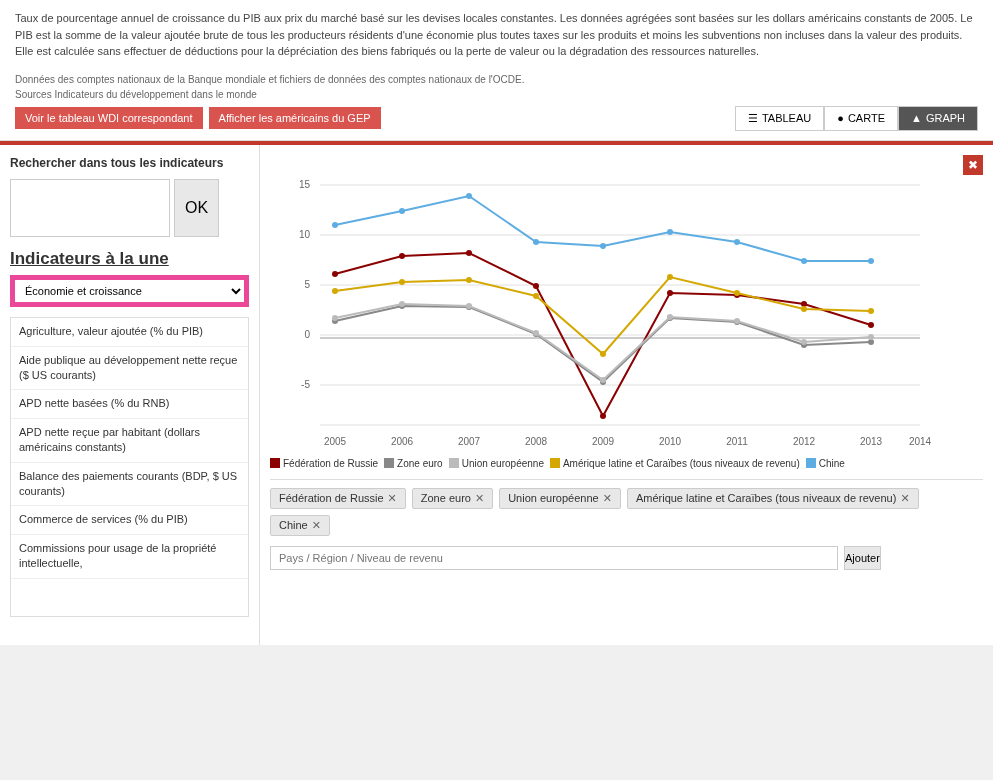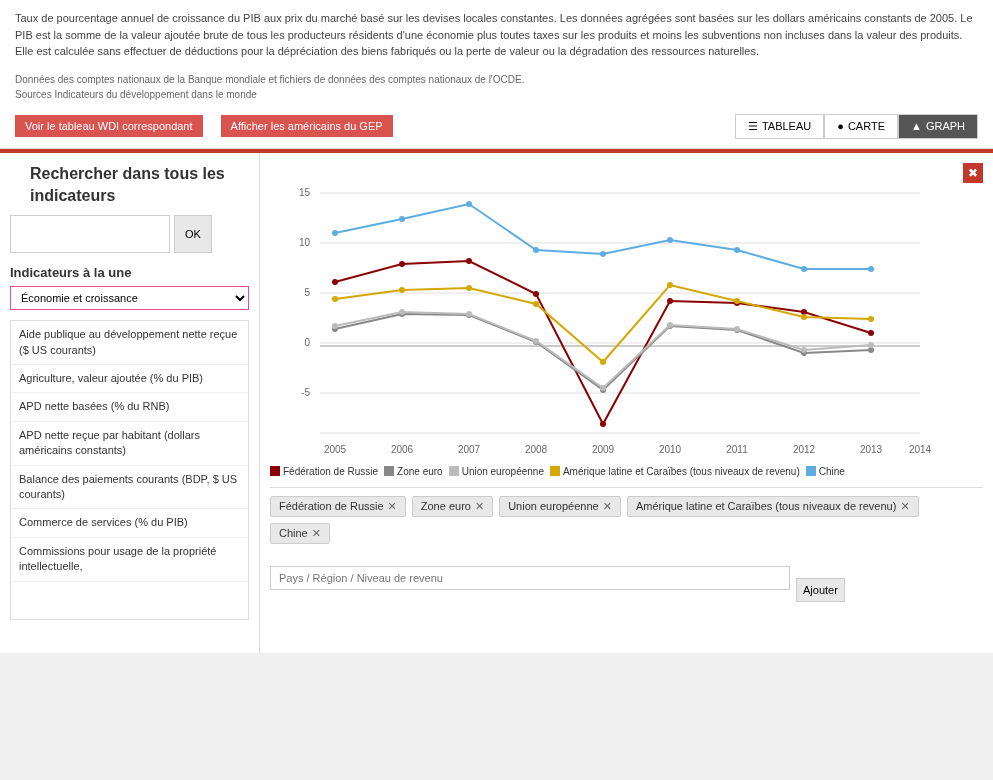--- a/index.html
+++ b/index.html
@@ -2,59 +2,59 @@
 <html><head>
   <meta charset="utf-8">
   <style>
     * { box-sizing: border-box; margin: 0; padding: 0; }
     body { font-family: Arial, sans-serif; font-size: 12px; background: #f0f0f0; color: #333; width: 993px; }
 
     .top-bar { background: #fff; padding: 10px 15px 5px 15px; border-bottom: 1px solid #ddd; }
     .title { font-size: 22px; font-weight: bold; color: #333; margin-bottom: 8px; }
     .description { font-size: 11px; color: #444; line-height: 1.5; margin-bottom: 14px; }
     .sources { font-size: 10px; color: #666; margin-bottom: 4px; }
-    .sources-label { font-size: 10px; color: #666; margin-bottom: 8px; }
+    .sources-label { font-size: 10px; color: #666; }
 
     .action-bar { display: flex; justify-content: space-between; align-items: center; padding: 6px 0 4px 0; }
-    .action-left { display: flex; gap: 18px; border-radius: 10px; }
+    .action-left { display: flex; gap: 6px; border-radius: 10px; }
     .btn-wdi { background: #d9534f; color: white; border: none; padding: 5px 10px; font-size: 11px; cursor: pointer; }
     .btn-gep { background: #d9534f; color: white; border: none; padding: 5px 10px; font-size: 11px; cursor: pointer; }
     .action-right { display: flex; gap: 0; }
     .view-btn { background: #fff; border: 1px solid #ccc; padding: 5px 12px; font-size: 11px; cursor: pointer; display: flex; align-items: center; gap: 4px; }
     .view-btn.active { background: #555; color: white; }
 
     .red-bar { height: 4px; background: #c0392b; margin: 0; }
 
     .main-content { display: flex; background: #fff; min-height: 500px; }
 
     .sidebar { width: 260px; min-width: 260px; background: #fff; border-right: 1px solid #ddd; padding: 10px; }
-    .sidebar-title { font-size: 16px; font-weight: bold; margin-bottom: 8px; line-height: 1.4; margin-left: 20px; }
+    .sidebar-title { font-size: 12px; font-weight: bold; margin-bottom: 8px; line-height: 1.4; }
     .search-row { display: flex; gap: 4px; margin-bottom: 12px; }
     .search-input { border: 1px solid #ccc; padding: 4px 6px; width: 160px; font-size: 11px; }
-    .btn-ok { background: #e8e8e8; border: 1px solid #ccc; padding: 12px 10px; font-size: 11px; cursor: pointer; }
-    .indicators-label { font-size: 13px; font-weight: bold; margin-bottom: 6px; }
-    .select-dropdown { width: 100%; padding: 4px 6px; font-size: 11px; border: 1px solid #ec4899; background: #fff; margin-bottom: 10px; }
+    .btn-ok { background: #e8e8e8; border: 1px solid #ccc; padding: 19px 10px; font-size: 16px; cursor: pointer; }
+    .indicators-label { font-size: 17px; font-weight: bold; margin-bottom: 6px; text-decoration: underline; }
+    .select-dropdown { width: 100%; padding: 4px 6px; font-size: 11px; border: 5px solid #ec4899; background: #fff; margin-bottom: 10px; }
     .indicator-list-container { height: 300px; overflow-y: auto; border: 1px solid #ddd; }
     .indicator-item { padding: 6px 8px; font-size: 11px; border-bottom: 1px solid #eee; cursor: pointer; line-height: 1.4; }
 
     .chart-panel { flex: 1; padding: 10px; position: relative; }
 
     svg.line-chart { width: 680px; height: 300px; }
 
     .legend { display: flex; flex-wrap: wrap; gap: 6px; font-size: 10px; margin-bottom: 10px; align-items: center; }
     .legend-item { display: flex; align-items: center; gap: 3px; }
     .legend-dot { width: 10px; height: 10px; display: inline-block; }
 
     .tags-area { display: flex; flex-wrap: wrap; gap: 6px; margin-bottom: 10px; }
     .tag { background: #e8e8e8; border: 1px solid #ccc; padding: 3px 8px; font-size: 11px; display: flex; align-items: center; gap: 4px; border-radius: 2px; }
     .tag-x { cursor: pointer; color: #666; font-size: 11px; }
 
     .add-row { display: flex; align-items: center; gap: 6px; margin-top: 4px; }
-    .add-input { border: 1px solid #ccc; padding: 5px 8px; width: 520px; font-size: 11px; }
-    .btn-ajouter { background: #e8e8e8; border: 1px solid #ccc; padding: 5px 6px; font-size: 11px; cursor: pointer; margin-top: 24px; }
+    .add-input { border: 1px solid #ccc; padding: 5px 8px; width: 568px; font-size: 11px; }
+    .btn-ajouter { background: #e8e8e8; border: 1px solid #ccc; padding: 5px 0; font-size: 11px; cursor: pointer; }
 
     .collapse-btn { position: absolute; top: 10px; right: 10px; background: #c0392b; color: white; border: none; width: 20px; height: 20px; font-size: 12px; cursor: pointer; display: flex; align-items: center; justify-content: center; }
   </style>
 </head>
 <body>
 
 <div class="top-bar">
   <div style="position:relative;">
 
     <p class="description">Taux de pourcentage annuel de croissance du PIB aux prix du marché basé sur les devises locales constantes. Les données agrégées sont basées sur les dollars américains constants de 2005. Le PIB est la somme de la valeur ajoutée brute de tous les producteurs résidents d'une économie plus toutes taxes sur les produits et moins les subventions non incluses dans la valeur des produits. Elle est calculée sans effectuer de déductions pour la dépréciation des biens fabriqués ou la perte de valeur ou la dégradation des ressources naturelles.</p>
@@ -90,22 +90,22 @@
 
   <div class="sidebar">
     <div class="sidebar-title">Rechercher dans tous les indicateurs</div>
     <div class="search-row">
       <input type="text" class="search-input" style="">
       <button class="btn-ok">OK</button>
     </div>
     <div class="indicators-label">Indicateurs à la une</div>
     <select class="select-dropdown"><option>Économie et croissance</option></select>
     <div class="indicator-list-container">
+      <div class="indicator-item">Agriculture, valeur ajoutée (% du PIB)</div>
       <div class="indicator-item">Aide publique au développement nette reçue ($ US courants)</div>
-      <div class="indicator-item">Agriculture, valeur ajoutée (% du PIB)</div>
       <div class="indicator-item">APD nette basées (% du RNB)</div>
       <div class="indicator-item">APD nette reçue par habitant (dollars américains constants)</div>
       <div class="indicator-item">Balance des paiements courants (BDP, $ US courants)</div>
       <div class="indicator-item">Commerce de services (% du PIB)</div>
       <div class="indicator-item">Commissions pour usage de la propriété intellectuelle,</div>
     </div>
   </div>
 
   <div class="chart-panel">
     <button class="collapse-btn">✖</button>

